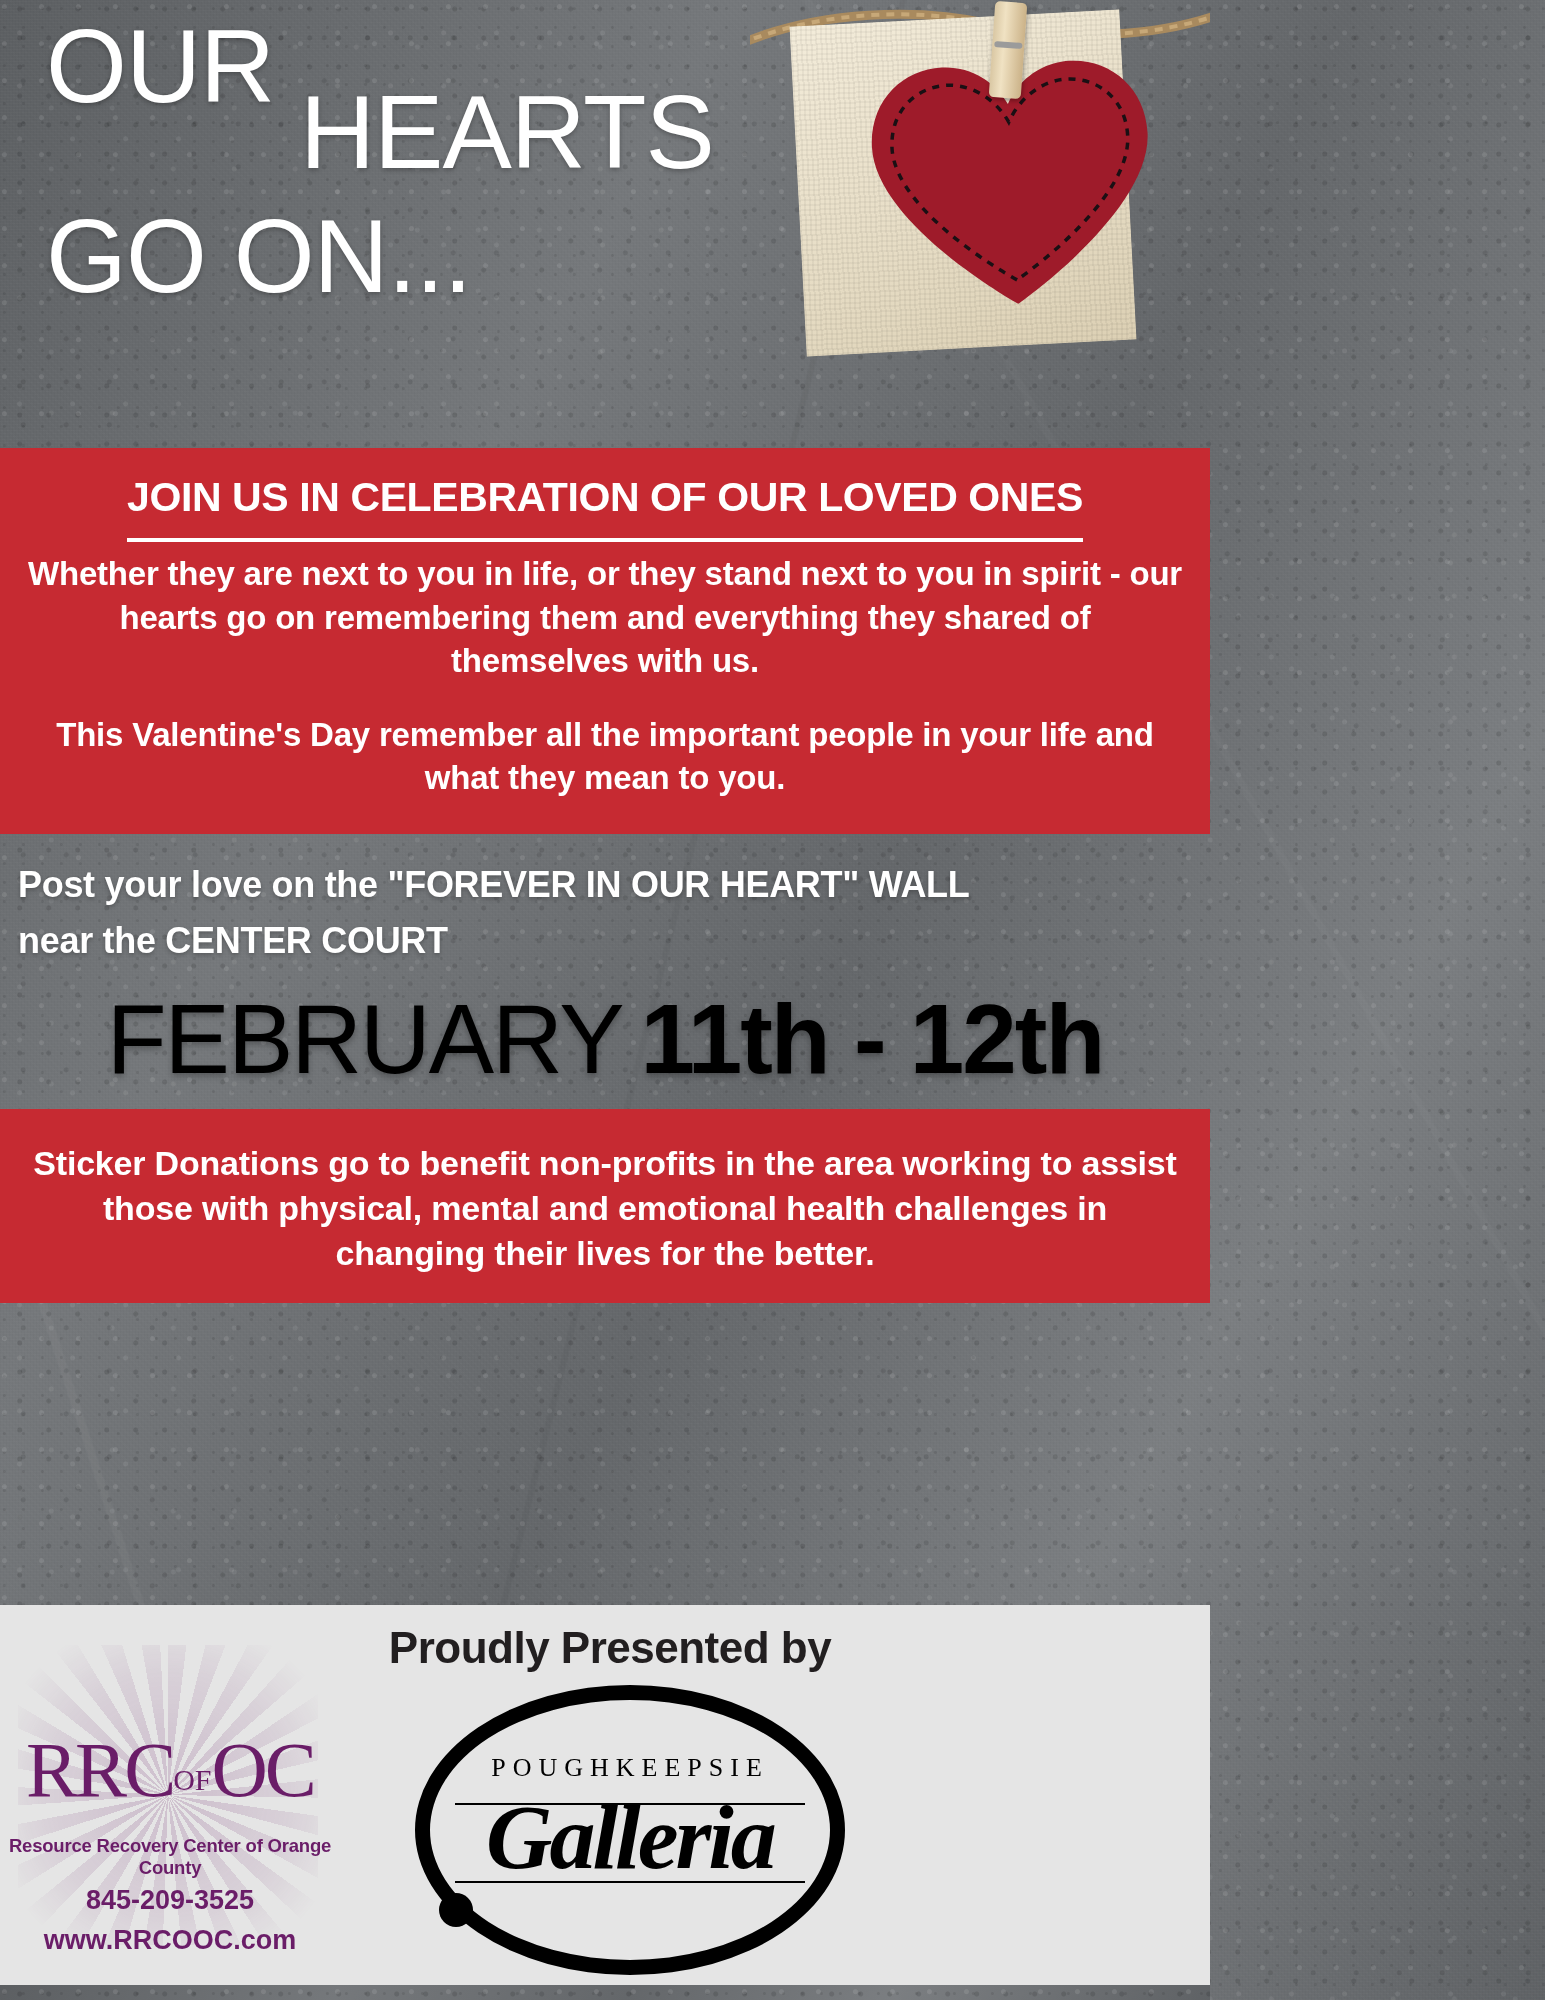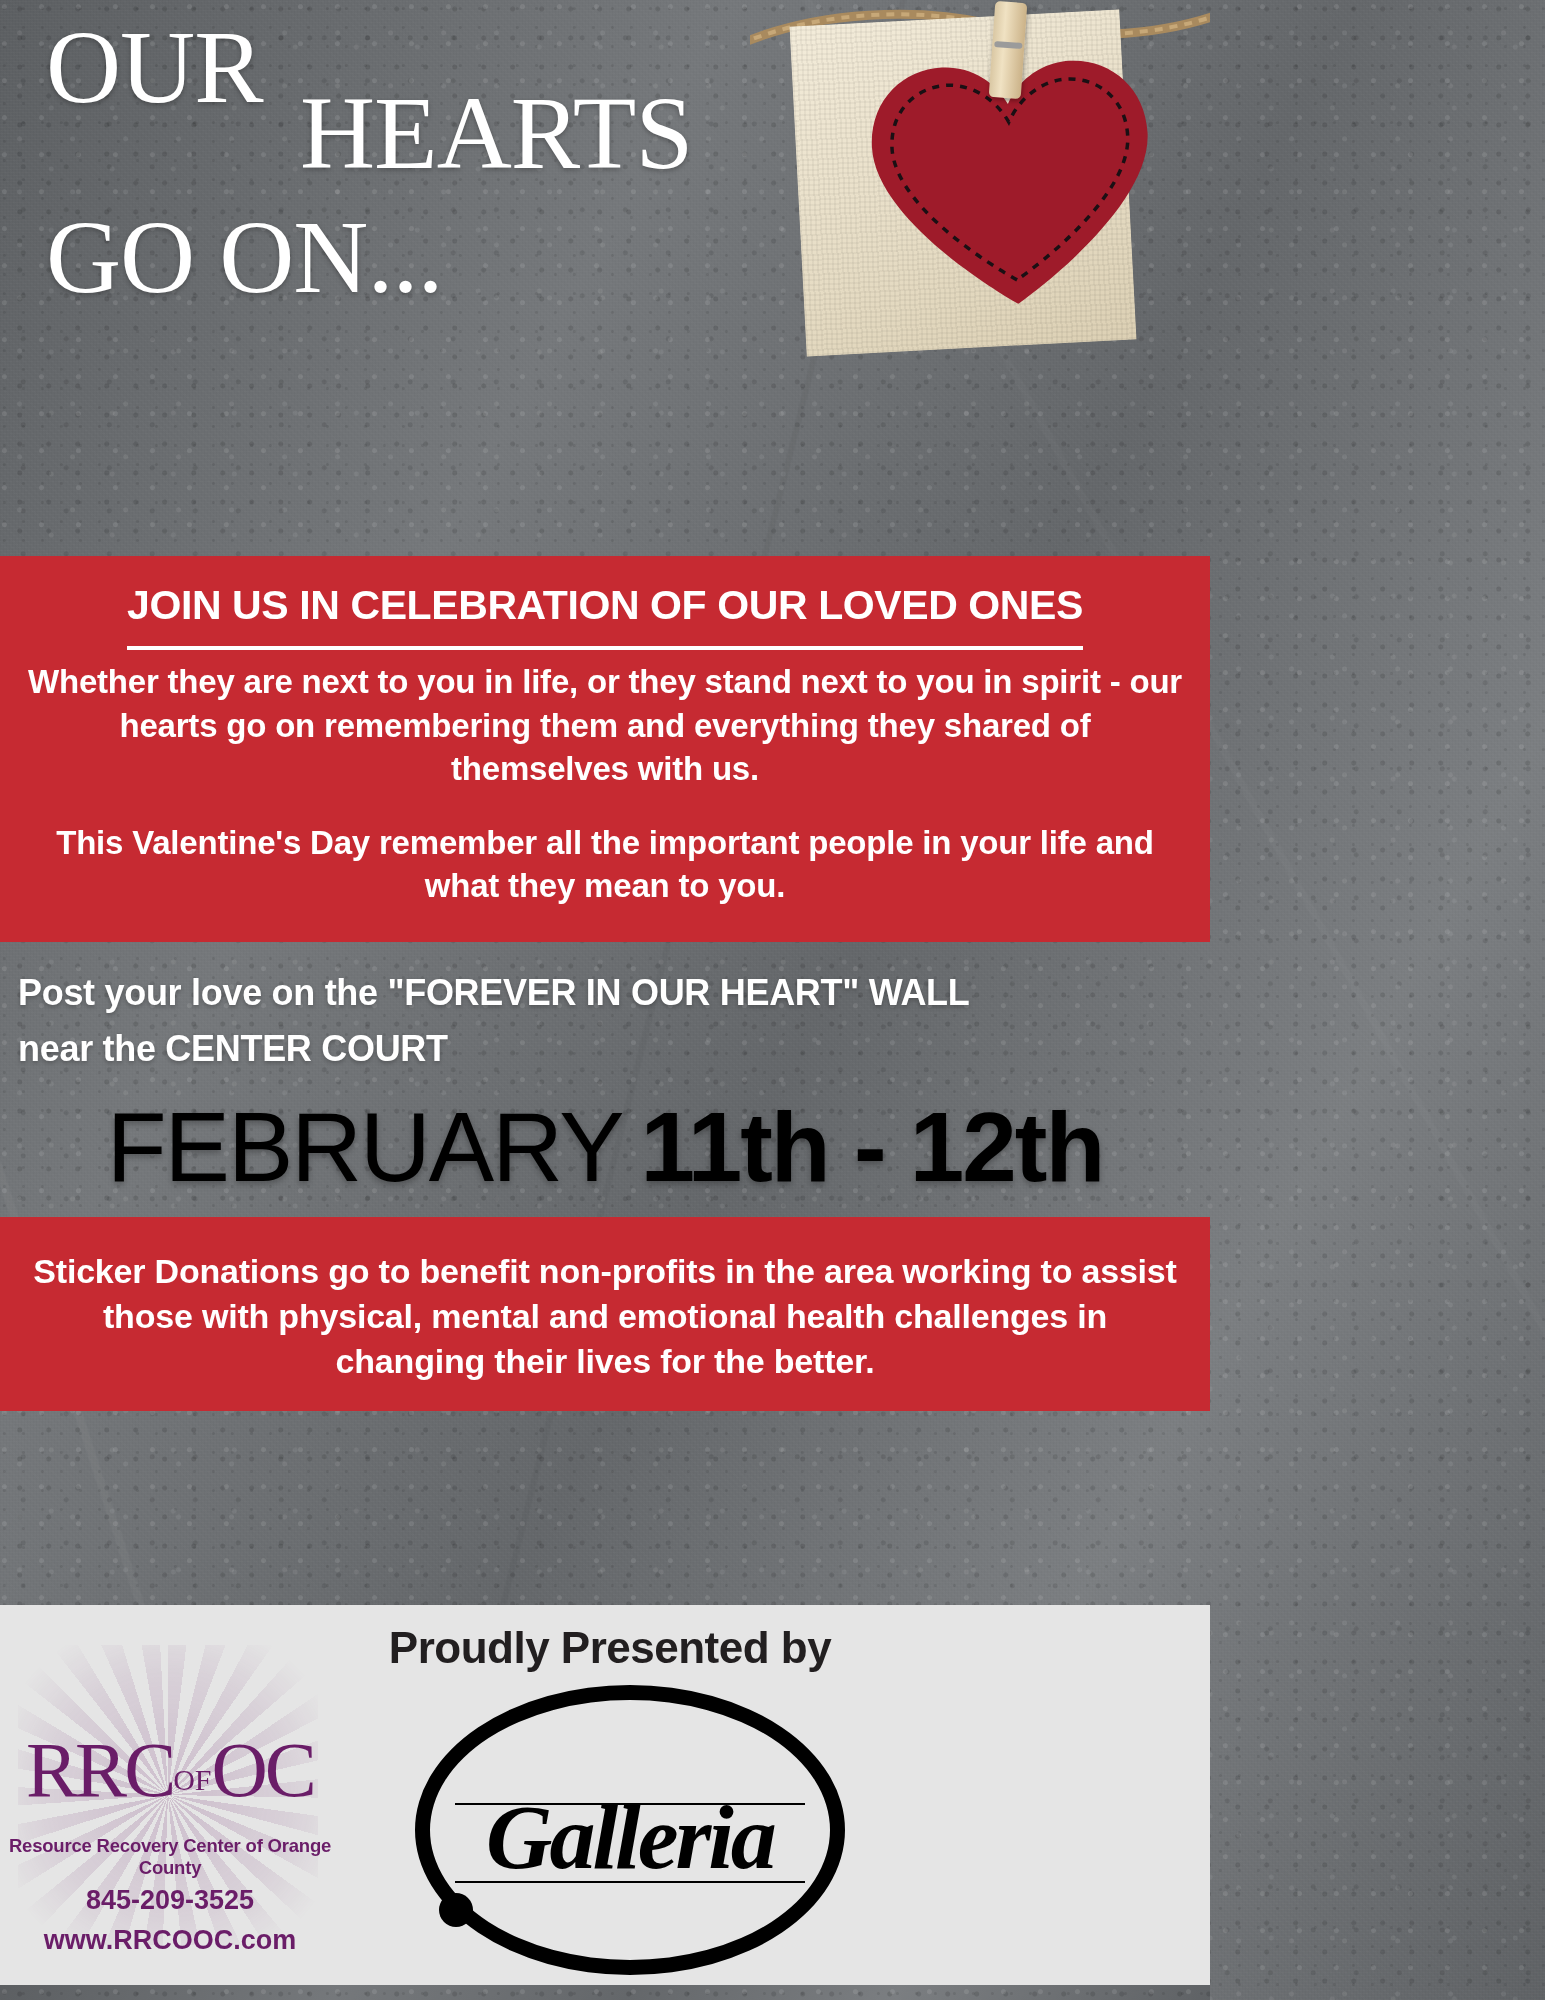--- a/index.html
+++ b/index.html
@@ -56,22 +56,21 @@
   .content {
     position: absolute;
     left: 0; top: 0;
     width: 1210px;
     height: 2000px;
   }
 
   
   .hero {
     position: relative;
-    height: 556px;
-    font-family: Liberation Serif, serif;
+    height: 448px;
   }
   .headline {
     position: absolute;
     left: 0; top: 0;
     width: 1210px;
     color: #ffffff;
     font-weight: 400;
     letter-spacing: -1px;
     line-height: 0.98;
     text-shadow: 0 2px 5px rgba(0,0,0,0.28);
@@ -437,20 +436,21 @@
       <div class="sunburst"></div>
       <div class="rr-word"><span>RRC</span><span class="rr-of">OF</span><span>OC</span></div>
       <div class="rr-sub">Resource Recovery Center of Orange County</div>
       <div class="rr-phone">845-209-3525</div>
       <div class="rr-web">www.RRCOOC.com</div>
     </div>
 
     <div class="galleria">
       <div class="gal-ellipse"></div>
       <div class="gal-dot"></div>
+      <div class="gal-pough">POUGHKEEPSIE</div>
       <div class="gal-rule-top"></div>
       <div class="gal-script">Galleria</div>
       <div class="gal-rule-bot"></div>
     </div>
   </div>
 
   <div class="footer-strip">
     <div class="bg-concrete" style="opacity:1"></div>
   </div>
 

